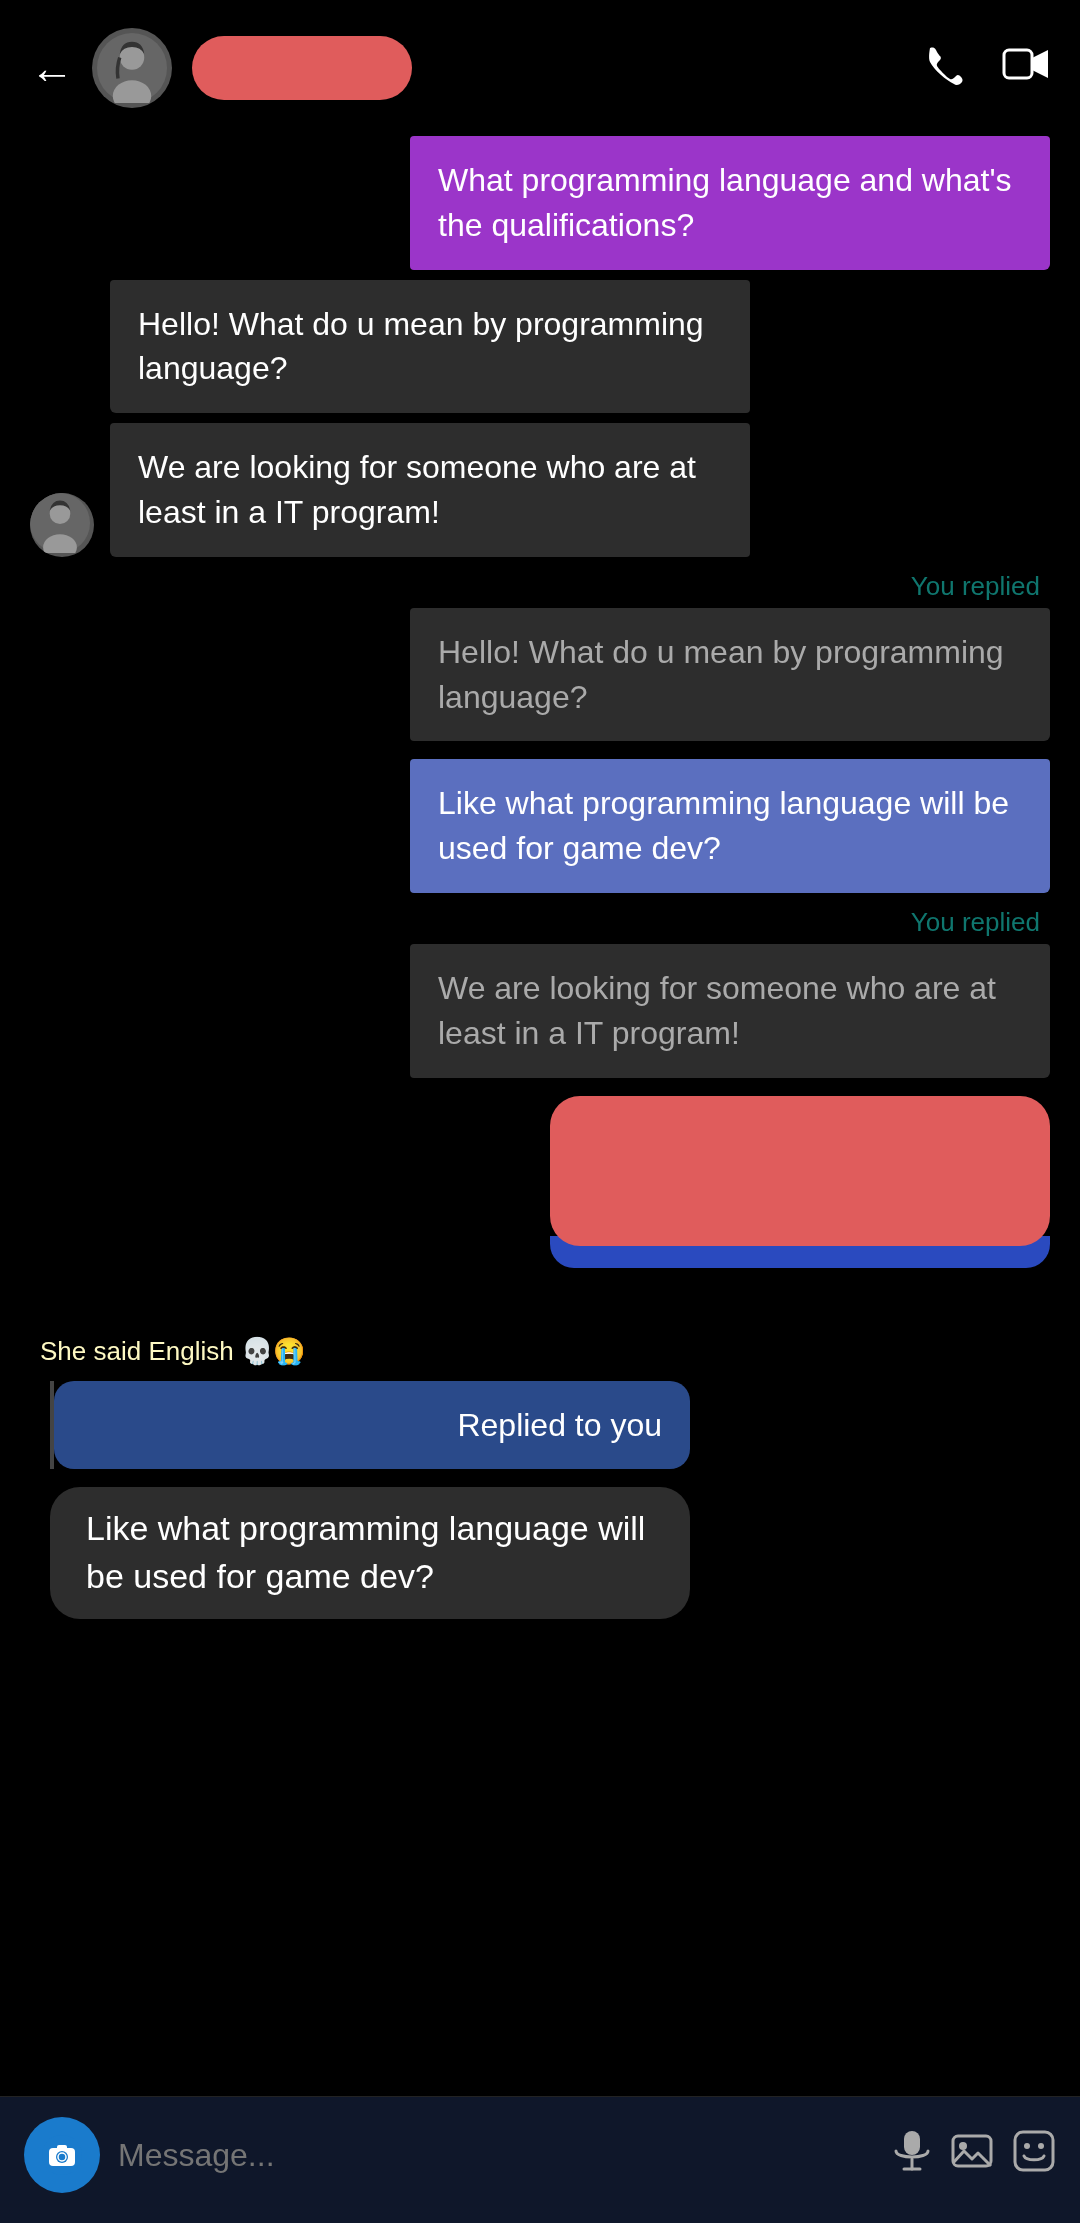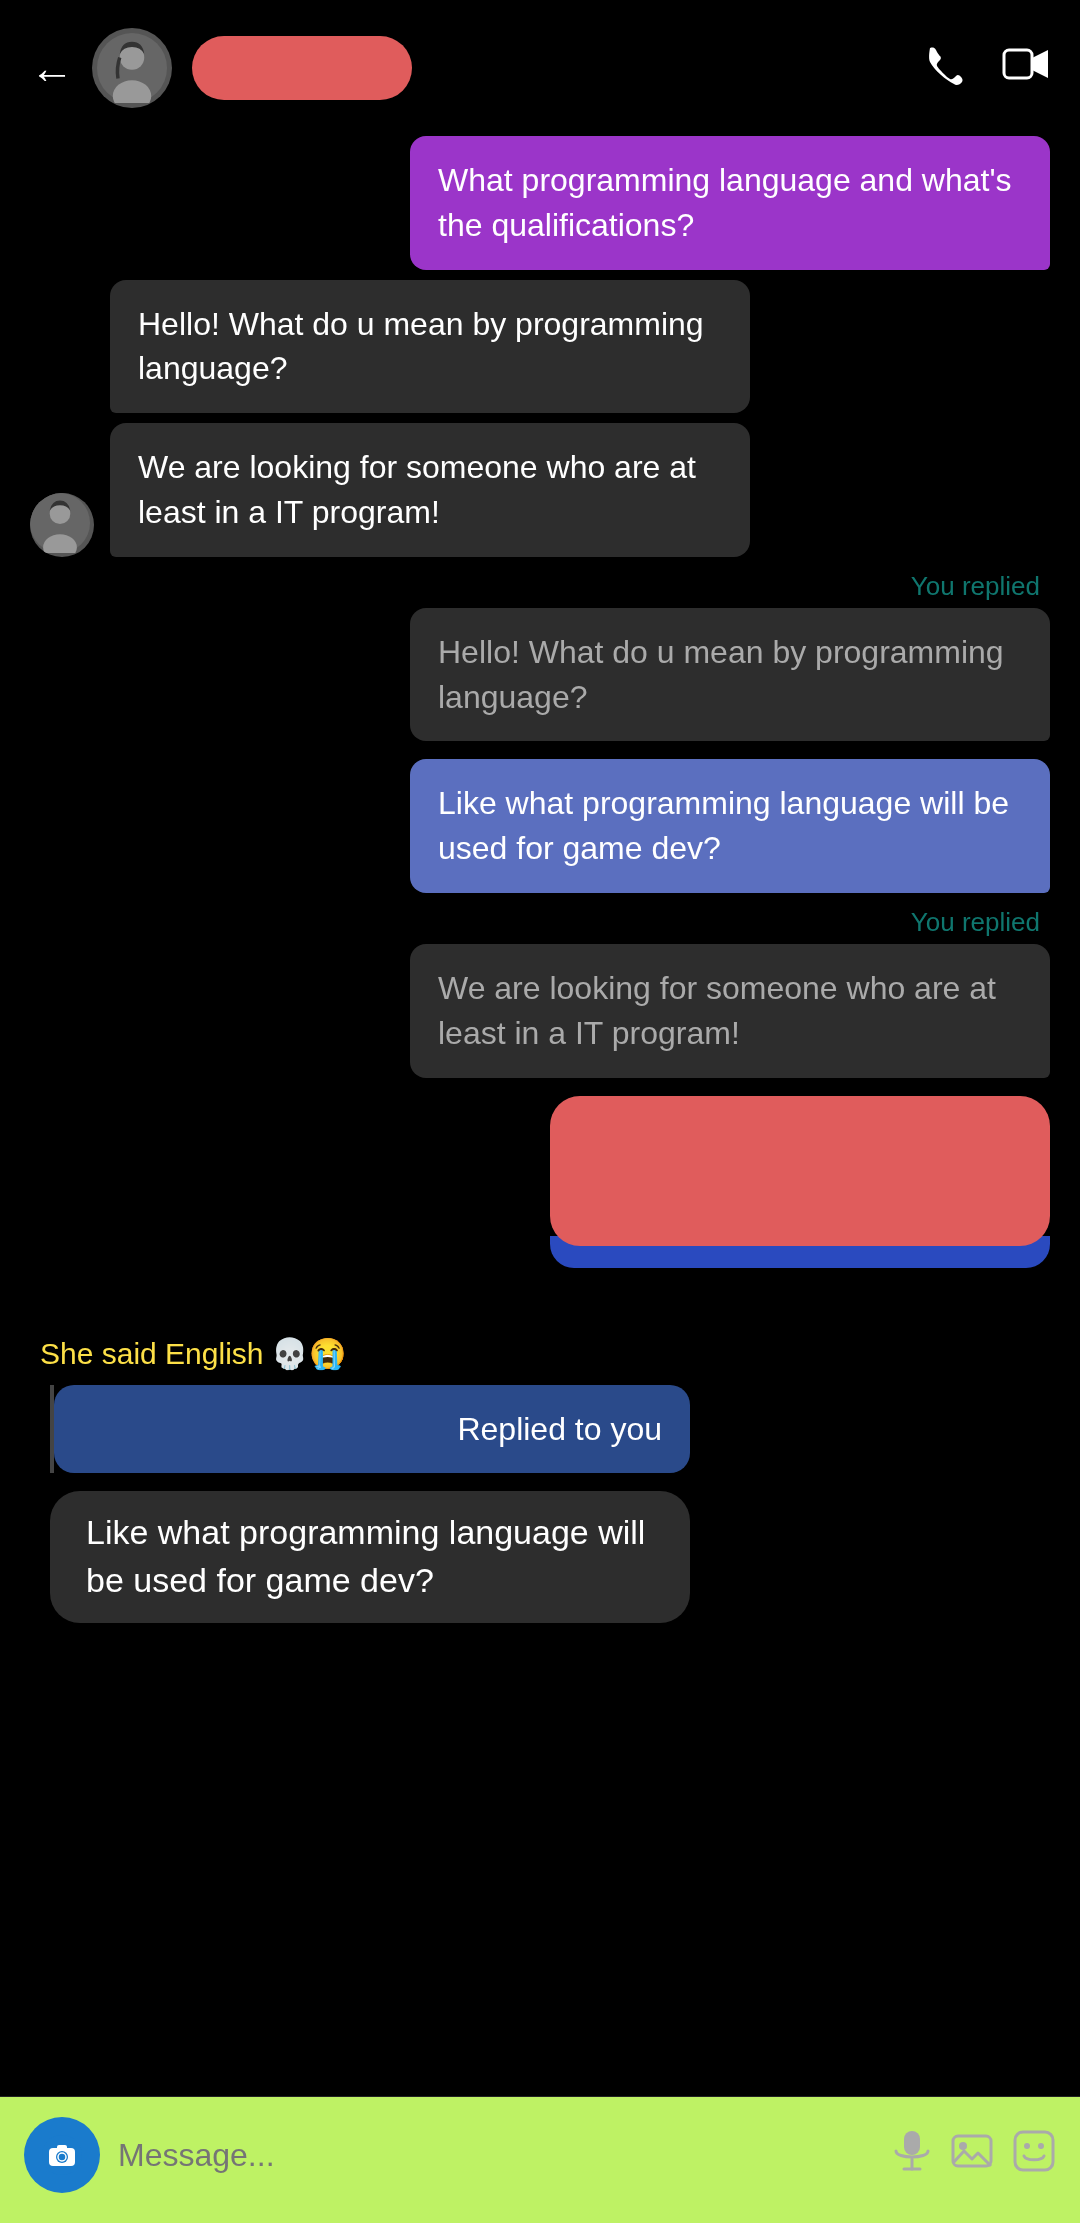--- a/index.html
+++ b/index.html
@@ -96,21 +96,21 @@
     .bubble-row.sent {
       justify-content: flex-end;
     }
 
     .bubble-row.received {
       justify-content: flex-start;
     }
 
     .bubble {
       padding: 22px 28px;
-      border-radius: 16px;
+      border-radius: 4px;
       font-size: 32px;
       line-height: 1.4;
       max-width: 640px;
     }
 
     .bubble.purple {
       background: #9b35c9;
       color: #fff;
       border-bottom-right-radius: 6px;
     }
@@ -167,43 +167,43 @@
     .you-replied {
       text-align: right;
       color: #0f766e;
       font-size: 26px;
       padding-right: 10px;
       margin-top: 4px;
       margin-bottom: -4px;
     }
 
     .replied-to-you {
-      color: #fde047;
-      font-size: 30px;
+      color: #fef9c3;
+      font-size: 26px;
       padding-left: 10px;
       margin-top: 8px;
       margin-bottom: 4px;
     }
 
     
     .system-message {
       text-align: center;
       font-size: 30px;
       color: #ccc;
       font-weight: 500;
       padding: 20px 60px;
     }
 
     
     .input-bar {
       position: fixed;
       bottom: 0;
       left: 0;
       width: 1080px;
-      background: #bef264;
+      background: #0f172a;
       padding: 20px 24px 30px 24px;
       display: flex;
       align-items: center;
       gap: 18px;
       border-top: 1px solid #222;
     }
 
     .camera-btn {
       width: 76px;
       height: 76px;

